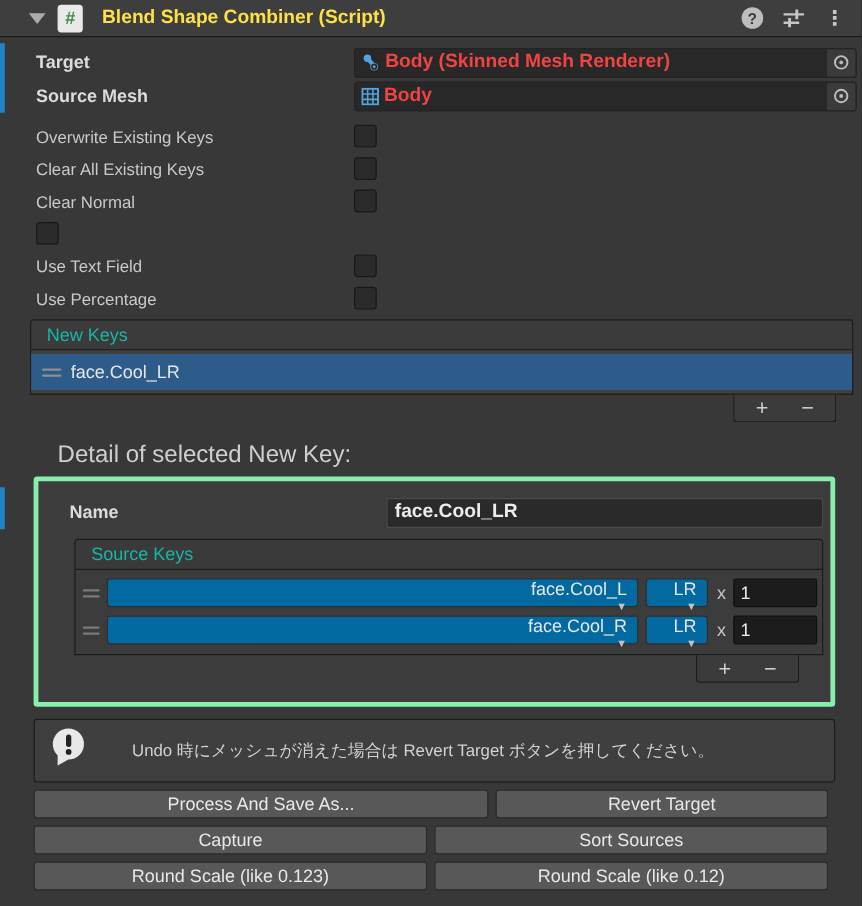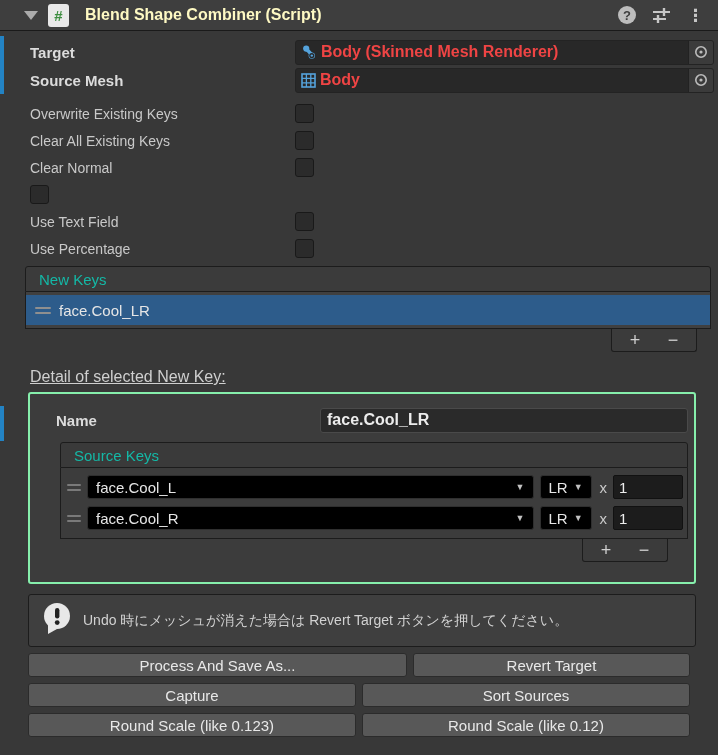--- a/index.html
+++ b/index.html
@@ -13,21 +13,21 @@
   .inspector{position:relative; width:718px; height:755px; background:var(--bg); color:#C9C9C9; overflow:hidden;}
 
   
   .comp-header{height:31px; background:var(--header-bg); border-bottom:1px solid #1A1A1A;
     display:flex; align-items:center; padding:0 10px;}
   .foldout{width:0;height:0;border-left:7px solid transparent;border-right:7px solid transparent;
     border-top:9px solid #ABABAB; margin:0 10px 0 14px;}
   .script-badge{width:21px;height:23px;background:#E9E9E9;border-radius:3px;display:flex;
     align-items:center;justify-content:center;font-weight:bold;color:var(--script-icon-green);
     font-size:15px;margin-right:16px;}
-  .comp-title{font-size:16px;font-weight:bold;color:#fef9c3;flex:1;}
+  .comp-title{font-size:16px;font-weight:bold;color:#fde047;flex:1;}
   .hdr-icons{display:flex;align-items:center;gap:16px;margin-right:4px;}
   .help-circle{width:18px;height:18px;border-radius:50%;background:#BDBDBD;color:#3E3E3E;
     font-size:13px;font-weight:bold;display:flex;align-items:center;justify-content:center;}
   .kebab{color:#C6C6C6;font-size:17px;font-weight:bold;letter-spacing:0;line-height:1;}
 
   
   .override-bar{position:absolute;left:0;width:4px;background:var(--override-blue);z-index:5;}
   .bar-objects{top:36px;height:58px;}
   .bar-name{top:406px;height:35px;}
 
@@ -55,47 +55,47 @@
   .rl-row{height:30px;display:flex;align-items:center;padding-left:9px;font-size:15px;color:#D8D8D8;}
   .rl-row.selected{background:var(--selection-blue);color:#E6E6E6;}
   .drag-handle{width:16px;margin-right:8px;display:flex;flex-direction:column;gap:3px;}
   .drag-handle i{display:block;height:2px;background:#8F8F8F;border-radius:1px;}
   .rl-footer{display:flex;justify-content:flex-end;margin-right:14px;}
   .rl-footer-tab{width:86px;height:23px;background:#3B3B3B;border:1px solid #1C1C1C;border-top:none;
     border-radius:0 0 3px 3px;display:flex;align-items:center;justify-content:space-evenly;}
   .pm-btn{color:#CFCFCF;font-size:18px;line-height:1;width:30px;text-align:center;cursor:default;}
 
   
-  .detail-label{margin:16px 0 6px 30px;font-size:16px;color:#CFCFCF;text-decoration:underline;}
-  .detail-box{margin:0 22px 0 28px;height:192px;border:2px solid #86efac;border-radius:3px;
+  .detail-label{margin:16px 0 6px 48px;font-size:20px;color:#CFCFCF;}
+  .detail-box{margin:0 22px 0 28px;height:192px;border:4px solid #86efac;border-radius:3px;
     background:#3C3C3C;padding:13px 6px 8px 6px;}
   .name-row{display:flex;align-items:center;height:26px;padding-left:20px;margin-bottom:9px;}
   .name-label{width:264px;font-size:15px;font-weight:bold;color:#DCDCDC;flex:none;}
   .name-field{flex:1;height:25px;background:#2A2A2A;border:1px solid #4A4A4A;border-radius:3px;
     font-size:16px;font-weight:bold;color:#ECECEC;display:flex;align-items:center;padding-left:6px;}
   .sk{margin-left:24px;}
   .sk .rl-header{background:#3A3A3A;}
   .sk-body{border:1px solid #1C1C1C;border-top:none;background:#3C3C3C;padding:6px 4px 2px 4px;}
   .sk-row{display:flex;align-items:center;height:26px;margin-bottom:5px;}
   .sk-row .drag-handle{width:14px;margin:0 6px 0 2px;}
   .sk-row .drag-handle i{background:#7A7A7A;}
-  .dropdown{height:24px;background:#000000;border:1px solid #2F2F2F;border-radius:3px;display:flex;
-    align-items:center;padding:0 8px;font-size:15px;color:#E6E6E6;}
+  .dropdown{height:24px;background:#0369a1;border:1px solid #2F2F2F;border-radius:3px;display:flex;
+    align-items:flex-end;padding:0 8px;font-size:15px;color:#E6E6E6;flex-direction:column;}
   .dd-key{flex:1;margin-right:6px;}
   .dd-arrow{margin-left:auto;font-size:9px;color:#C2C2C2;}
   .dd-mode{width:52px;margin-right:8px;}
   .dd-mode .dd-arrow{margin-left:6px;}
   .times{font-size:15px;color:#C9C9C9;margin-right:6px;}
   .num-field{width:70px;height:24px;background:#1C1C1C;border:1px solid #111;border-radius:2px;
     font-size:15px;color:#EDEDED;display:flex;align-items:center;padding-left:5px;}
   .sk-footer{display:flex;justify-content:flex-end;margin-right:20px;}
 
   
   .helpbox{margin:10px 22px 0 28px;height:53px;border:1px solid #1C1C1C;border-radius:3px;
-    background:#3F3F3F;display:flex;align-items:center;padding:0 10px;}
+    background:#3F3F3F;display:flex;align-items:center;padding:0 10px;gap:27px;}
   .help-ico{margin:0 10px 0 2px;flex:none;}
   .help-text{font-size:14px;color:#D2D2D2;}
 
   
   .btn-row{display:flex;gap:6px;margin:6px 28px 0 28px;}
   .btn-row.first{margin-top:6px;}
   .ubtn{height:24px;background:var(--button-bg);border:1px solid #2B2B2B;border-radius:3px;
     color:#E8E8E8;font-size:15px;display:flex;align-items:center;justify-content:center;
     font-family:inherit;cursor:default;}
   .f137{flex:1.37;} .f1{flex:1;}

